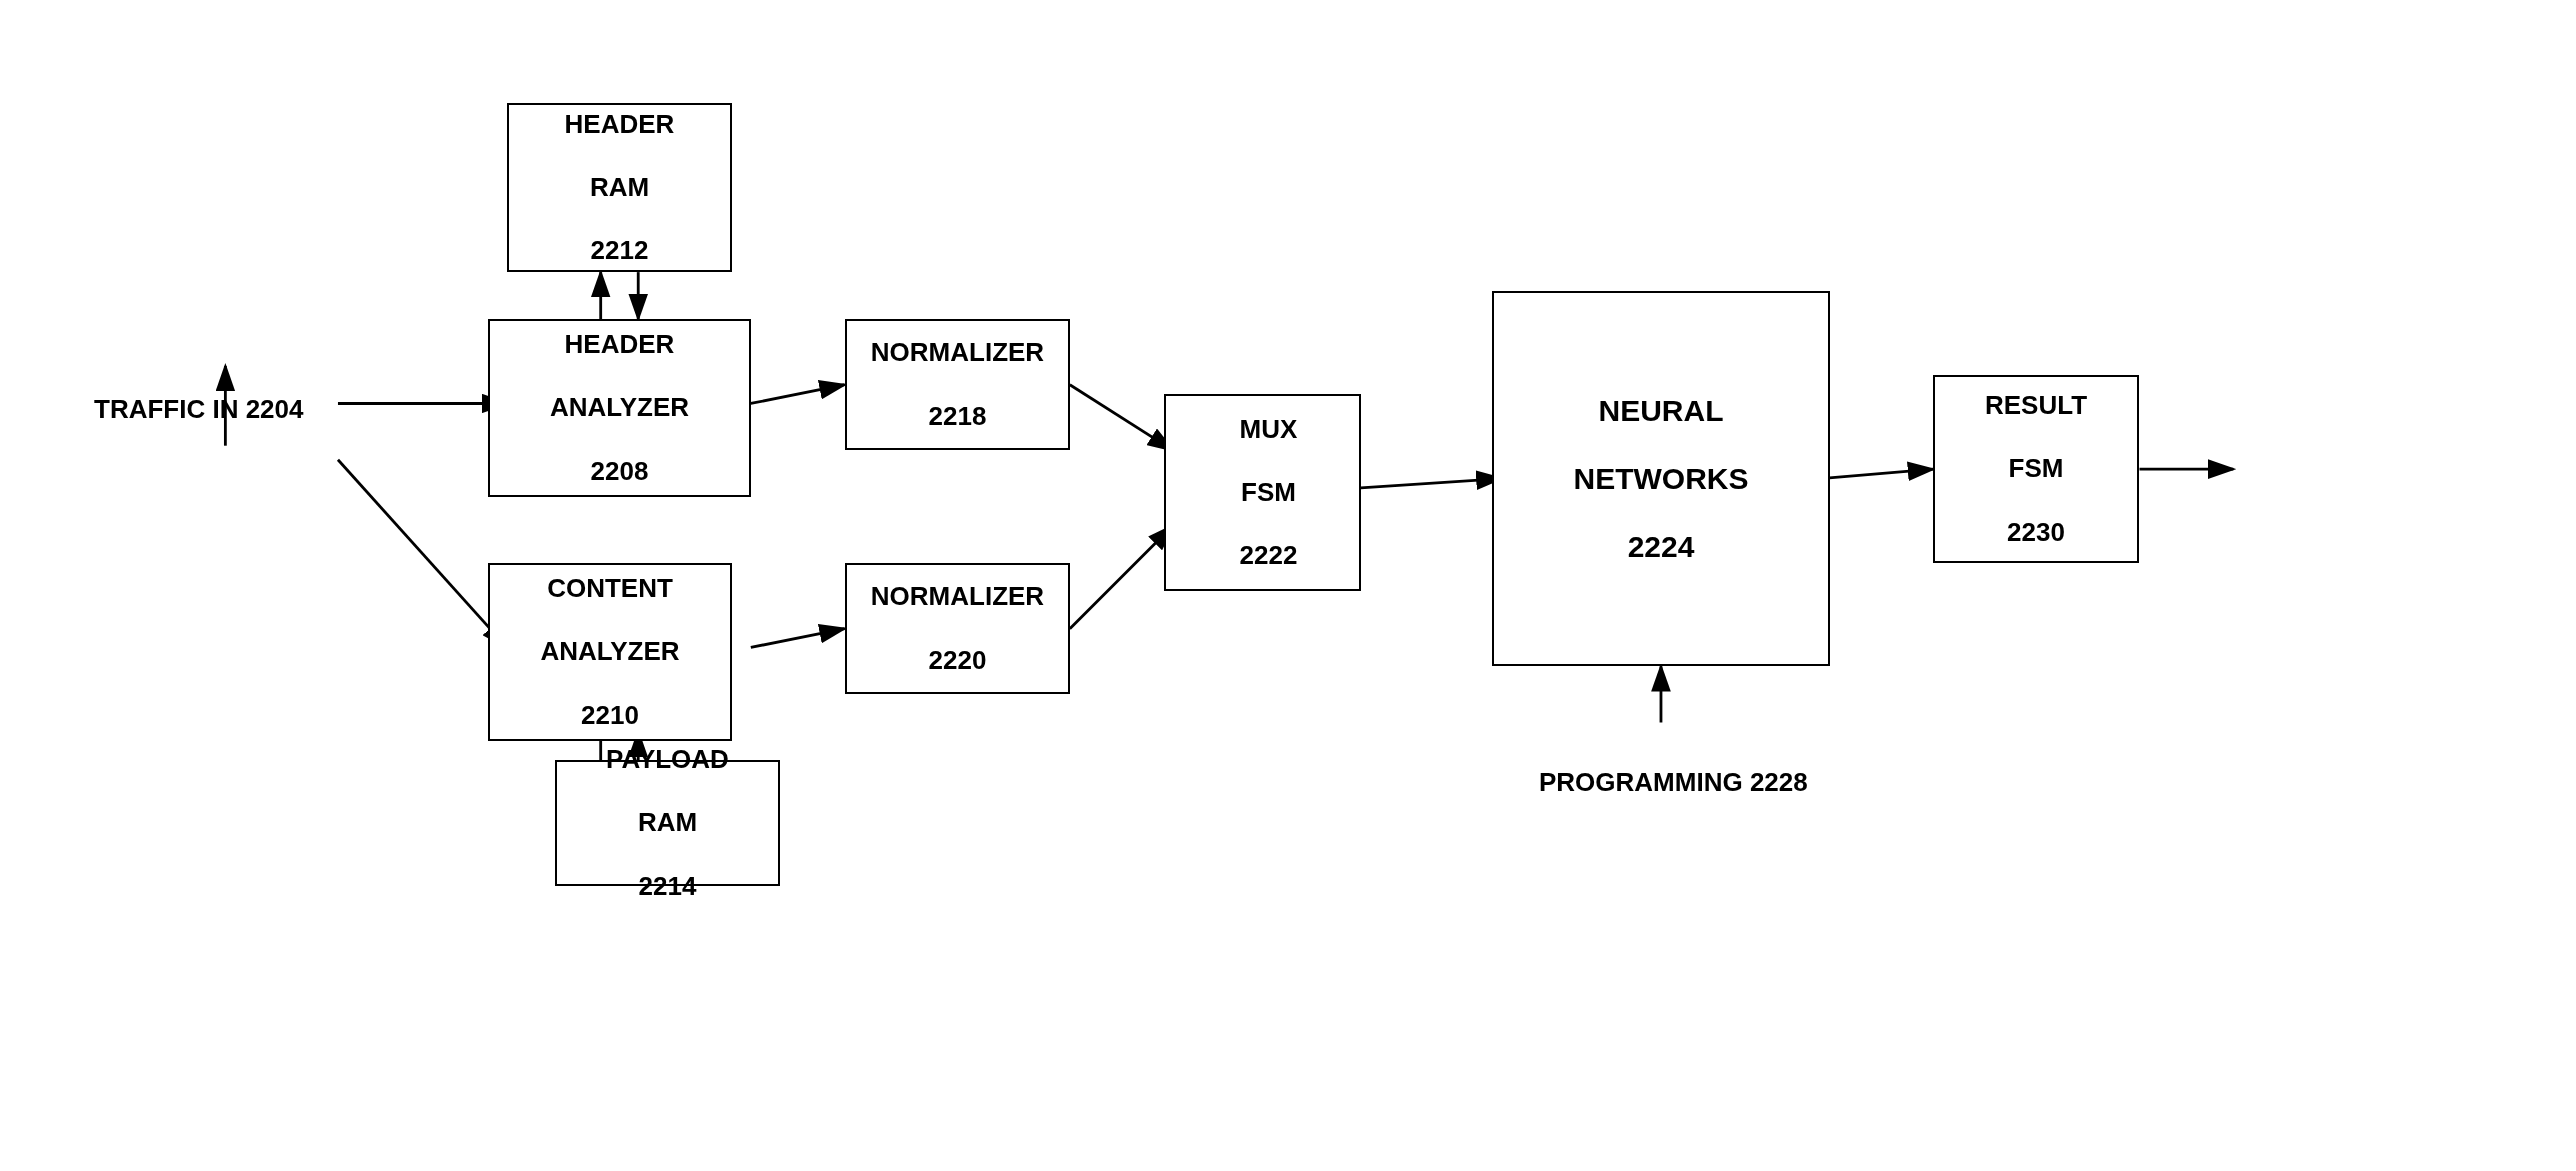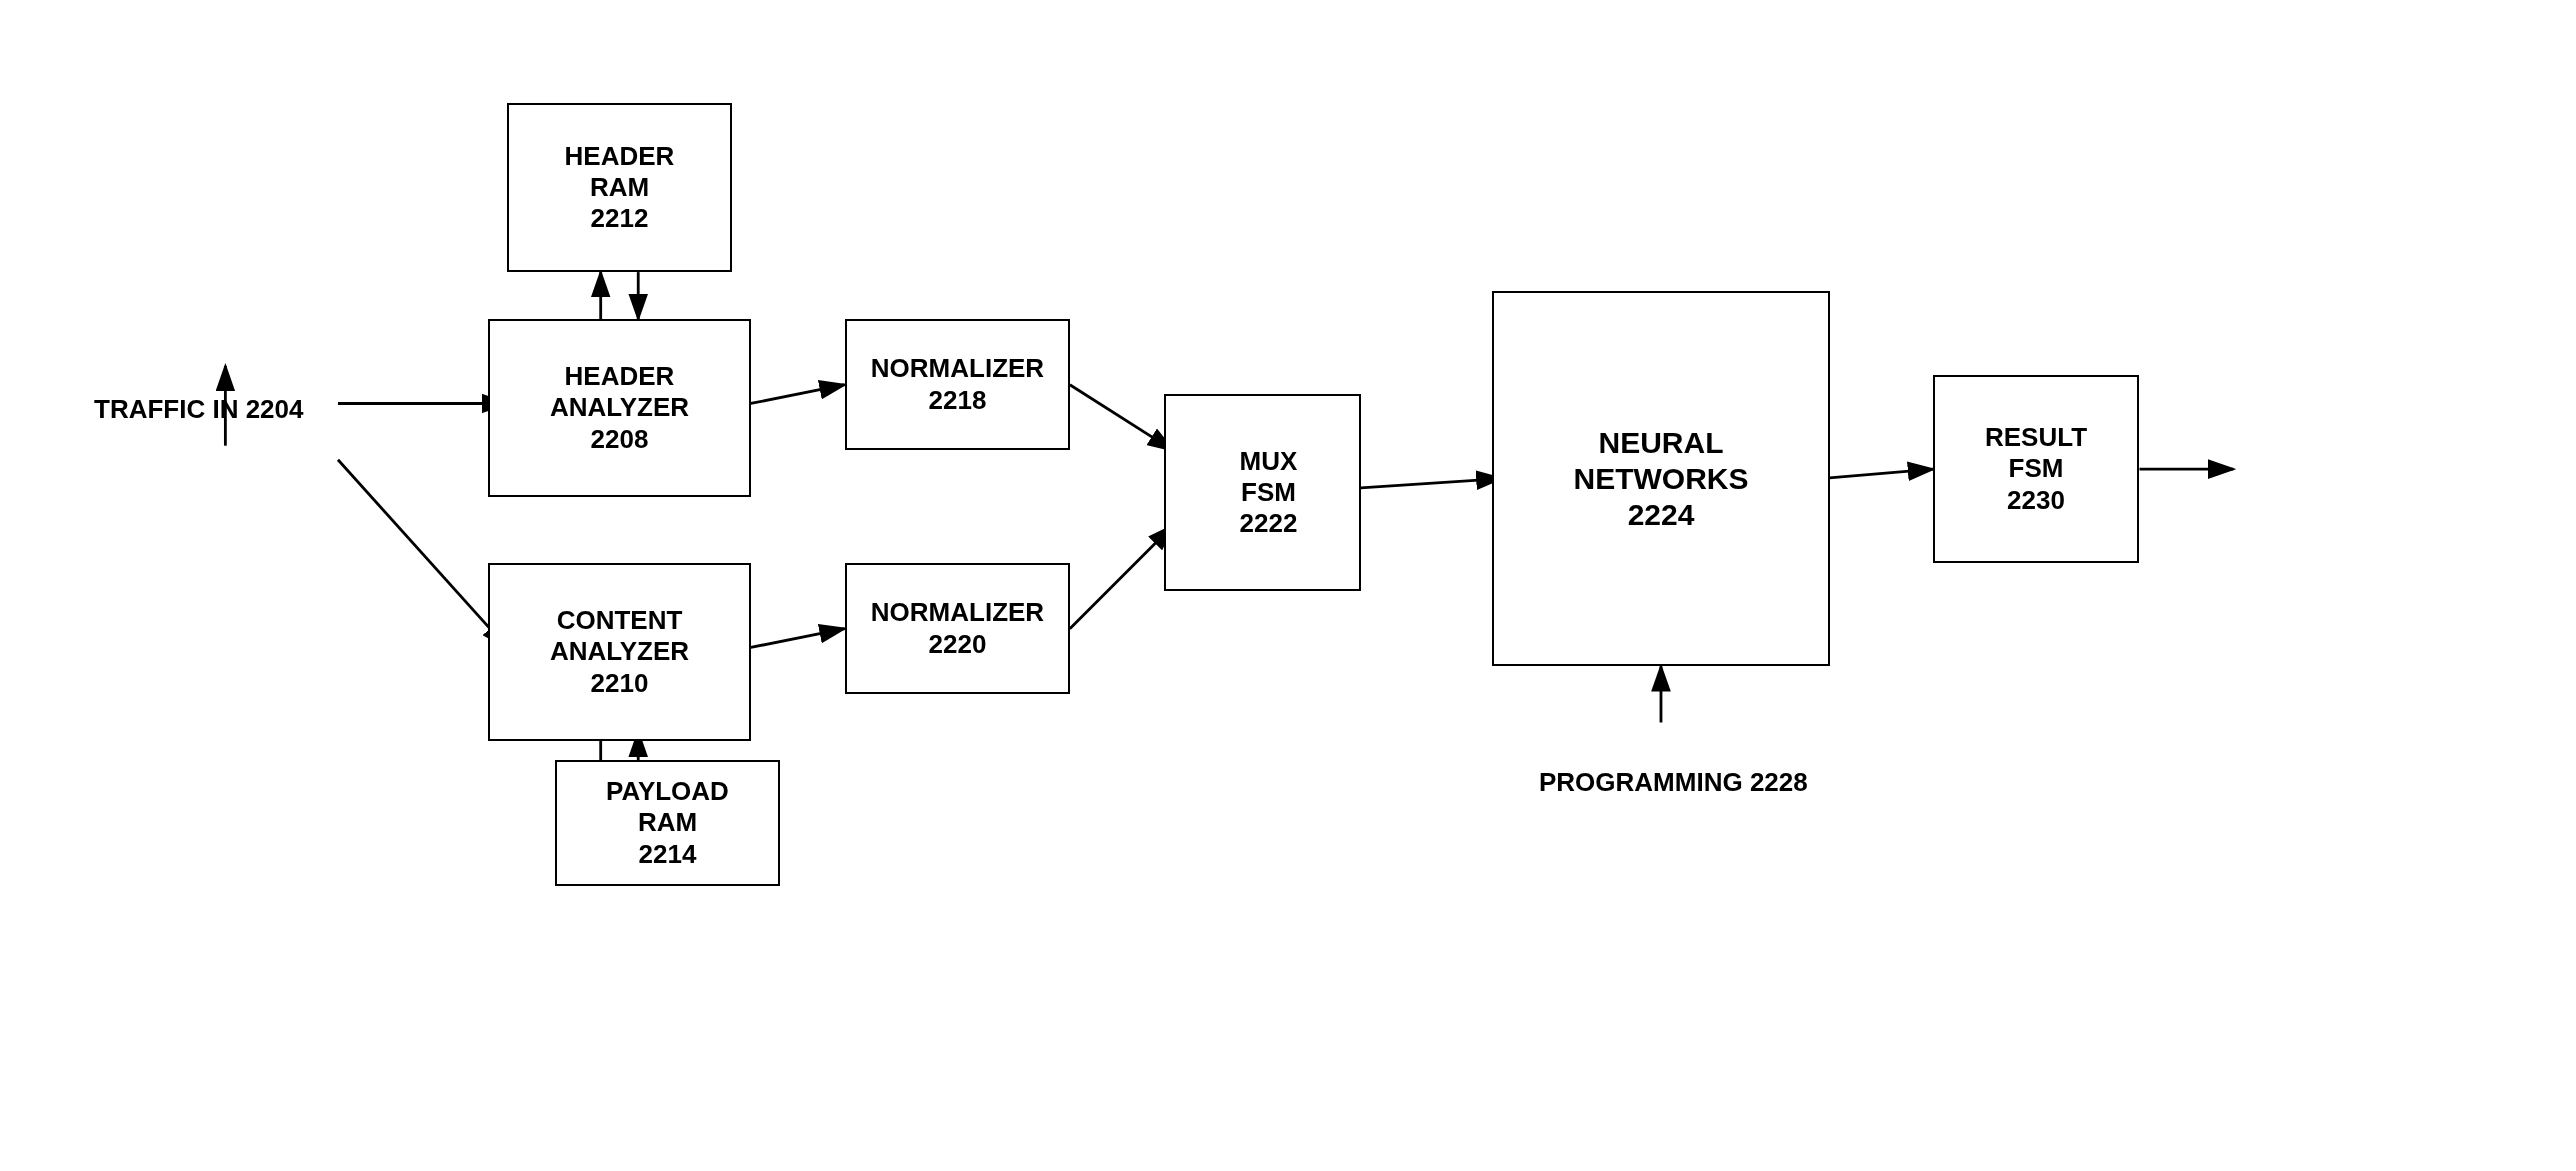--- a/index.html
+++ b/index.html
@@ -29,20 +29,21 @@
       background: #fff;
       display: flex;
       flex-direction: column;
       align-items: center;
       justify-content: center;
       text-align: center;
       font-family: Arial, sans-serif;
       font-weight: bold;
       font-size: 26px;
       line-height: 1.2;
+      gap: 32px;
     }
     .label {
       position: absolute;
       font-family: Arial, sans-serif;
       font-weight: bold;
       font-size: 26px;
       text-align: center;
     }
     .underline {
     }
@@ -104,21 +105,21 @@
     <div>RAM</div>
     <div class="underline">2212</div>
   </div>
 
   <div class="box" style="left: 488px; top: 319px; width: 263px; height: 178px;">
     <div>HEADER</div>
     <div>ANALYZER</div>
     <div class="underline">2208</div>
   </div>
 
-  <div class="box" style="left: 488px; top: 563px; width: 263px; height: 178px;">
+  <div class="box" style="left: 488px; top: 563px; width: 244px; height: 178px;">
     <div>CONTENT</div>
     <div>ANALYZER</div>
     <div class="underline">2210</div>
   </div>
 
   <div class="box" style="left: 507px; top: 760px; width: 225px; height: 126px; margin-left: 48px;">
     <div>PAYLOAD</div>
     <div>RAM</div>
     <div class="underline">2214</div>
   </div>

